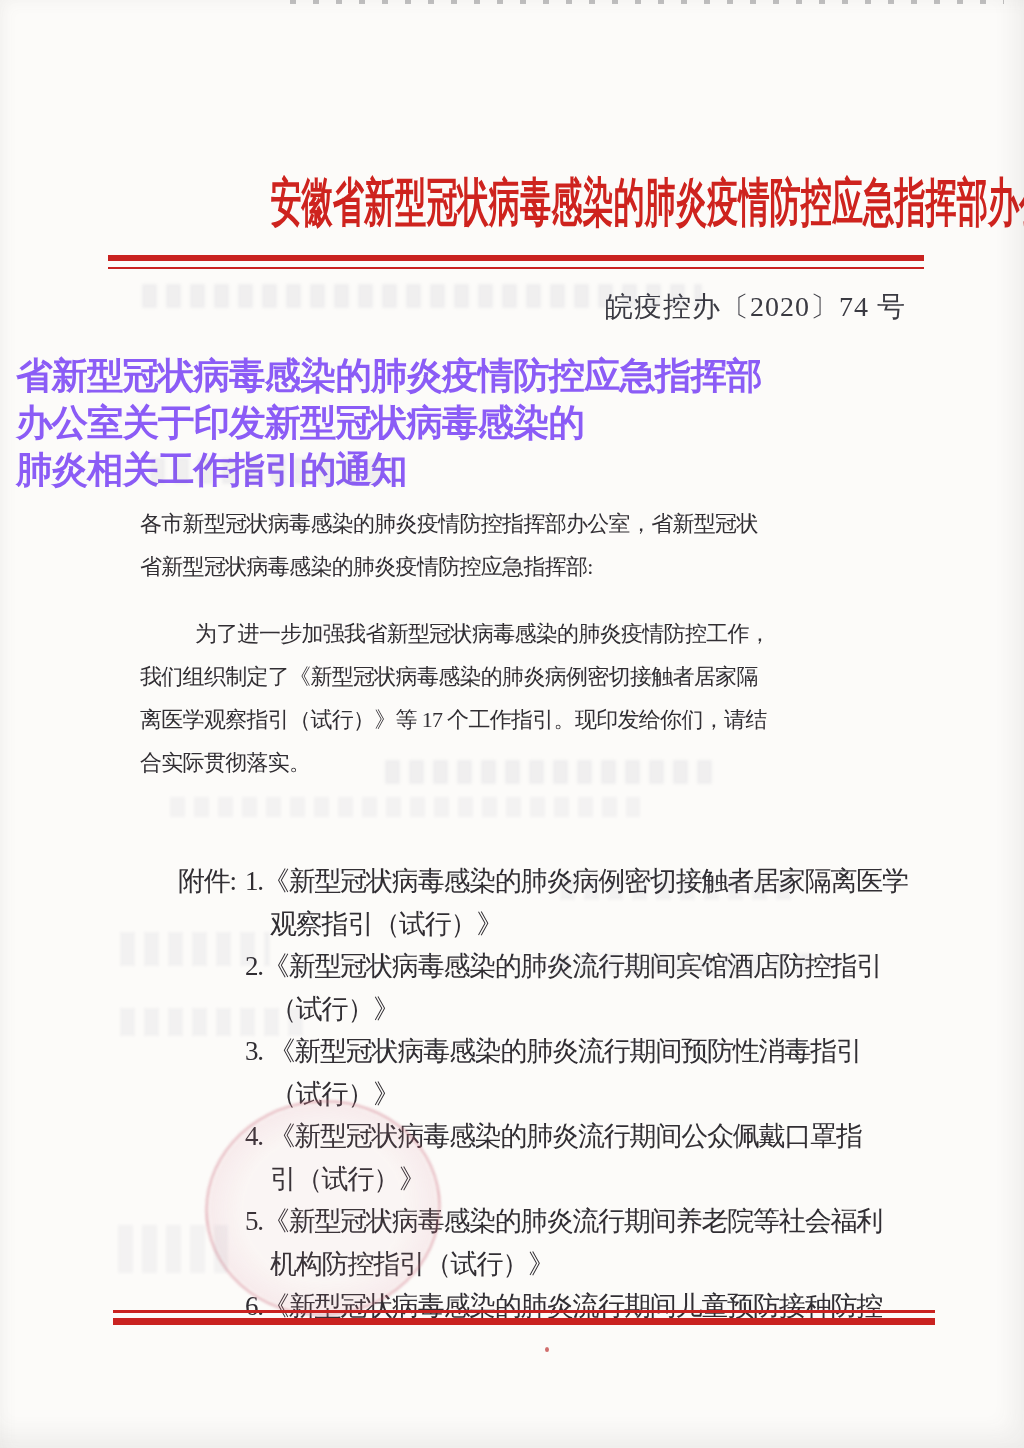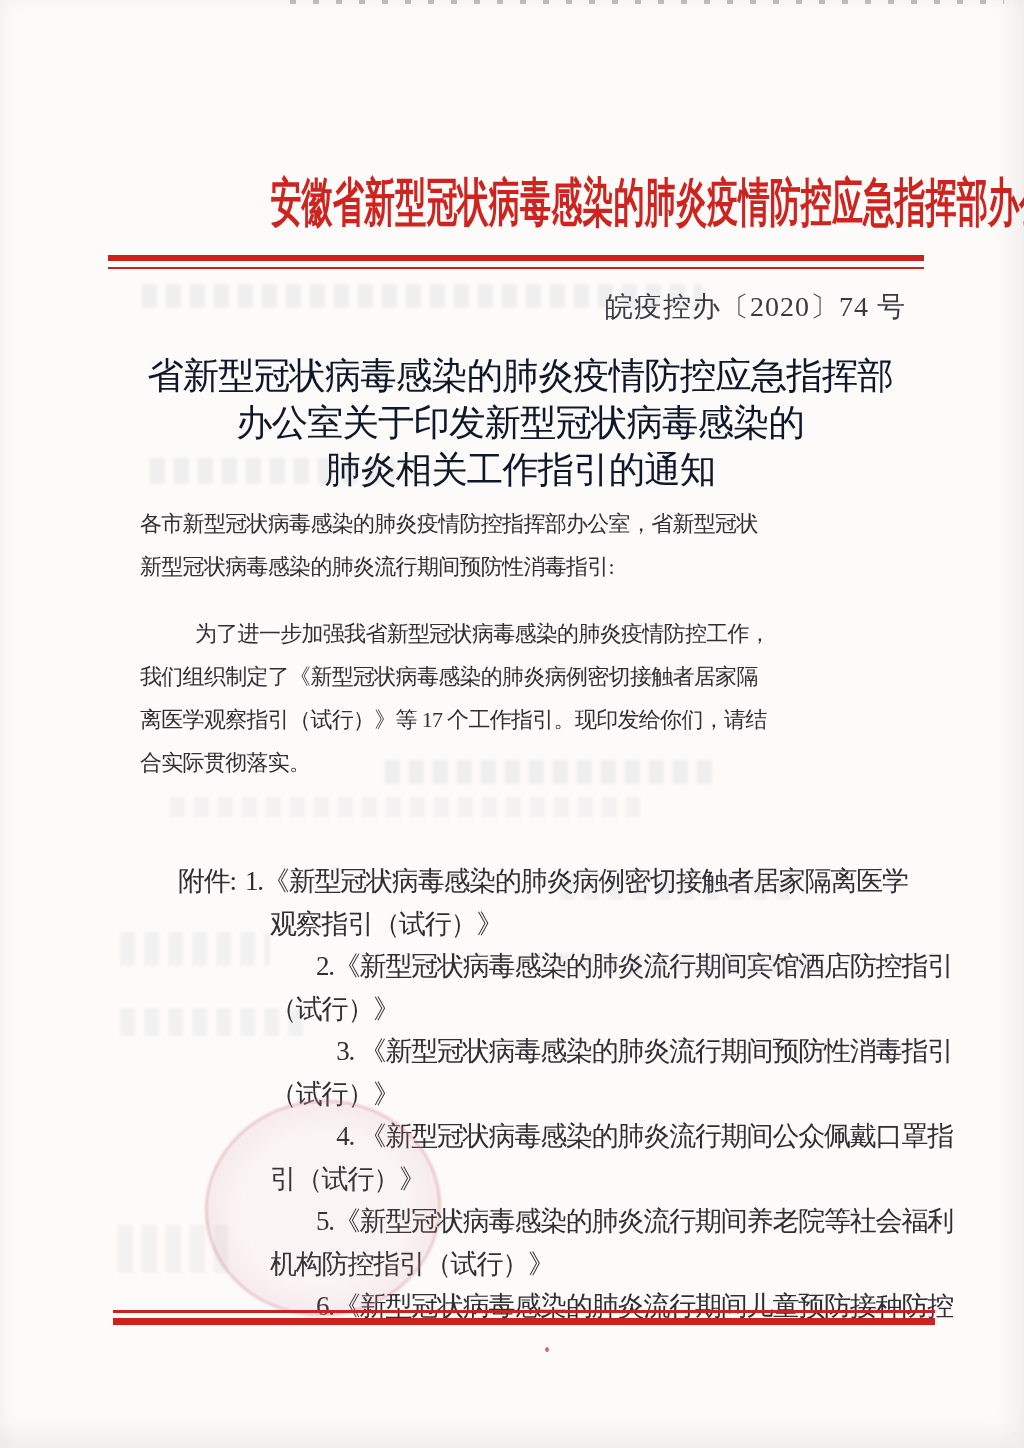--- a/index.html
+++ b/index.html
@@ -36,36 +36,36 @@
   .rule.t-thick{top:255px;height:6px;}
   .rule.t-thin{top:267px;height:2px;}
   .rule.b-thin{left:113px;width:822px;top:1310px;height:3px;}
   .rule.b-thick{left:113px;width:822px;top:1318px;height:7px;}
   .doc-no{
     position:absolute;top:288px;right:118px;
     font-size:28px;color:#3a3a42;letter-spacing:1px;white-space:nowrap;
   }
   .title{
     position:absolute;top:352px;left:16px;width:1008px;
-    text-align:center;font-size:36.5px;font-weight:400;
-    line-height:47px;color:#0f172a;letter-spacing:-1px;
+    text-align:left;font-size:36.5px;font-weight:700;
+    line-height:47px;color:#8b5cf6;letter-spacing:-1px;
   }
   .body-text{
     position:absolute;top:502px;left:140px;width:792px;
     font-size:22px;line-height:43px;letter-spacing:-.7px;color:#312e33;
     white-space:nowrap;
   }
   .b-line.indent{padding-left:55px;margin-top:24px;}
   .attachments{
     position:absolute;top:860px;left:178px;width:775px;
     font-size:27px;line-height:42.5px;letter-spacing:-1.2px;color:#312e33;
     white-space:nowrap;
   }
   .a-label{display:inline-block;width:67px;}
-  .a-line.num{padding-left:67px;text-align:right;}
+  .a-line.num{padding-left:67px;}
   .a-line.cont{padding-left:92px;}
   
   .stamp{
     position:absolute;left:205px;top:1100px;width:230px;height:210px;
     border:3px solid rgba(205,112,128,.38);border-radius:50%;
     transform:rotate(-6deg);
     filter:blur(1.3px);
     background:radial-gradient(closest-side,rgba(225,150,160,.05) 70%,rgba(215,125,140,.12) 98%,transparent 100%);
   }
   .red-dot{
@@ -105,21 +105,21 @@
   <div class="doc-no">皖疫控办〔2020〕74 号</div>
 
   <div class="title">
     <div>省新型冠状病毒感染的肺炎疫情防控应急指挥部</div>
     <div>办公室关于印发新型冠状病毒感染的</div>
     <div>肺炎相关工作指引的通知</div>
   </div>
 
   <div class="body-text">
     <div class="b-line">各市新型冠状病毒感染的肺炎疫情防控指挥部办公室，省新型冠状</div>
-    <div class="b-line">新型冠状病毒感染的肺炎流行期间预防性消毒指引:</div>
+    <div class="b-line">省新型冠状病毒感染的肺炎疫情防控应急指挥部:</div>
     <div class="b-line indent">为了进一步加强我省新型冠状病毒感染的肺炎疫情防控工作，</div>
     <div class="b-line">我们组织制定了《新型冠状病毒感染的肺炎病例密切接触者居家隔</div>
     <div class="b-line">离医学观察指引（试行）》等 17 个工作指引。现印发给你们，请结</div>
     <div class="b-line">合实际贯彻落实。</div>
   </div>
 
   <div class="attachments">
     <div class="a-line first">
       <span class="a-label">附件:</span><span>1.《新型冠状病毒感染的肺炎病例密切接触者居家隔离医学</span>
     </div>

